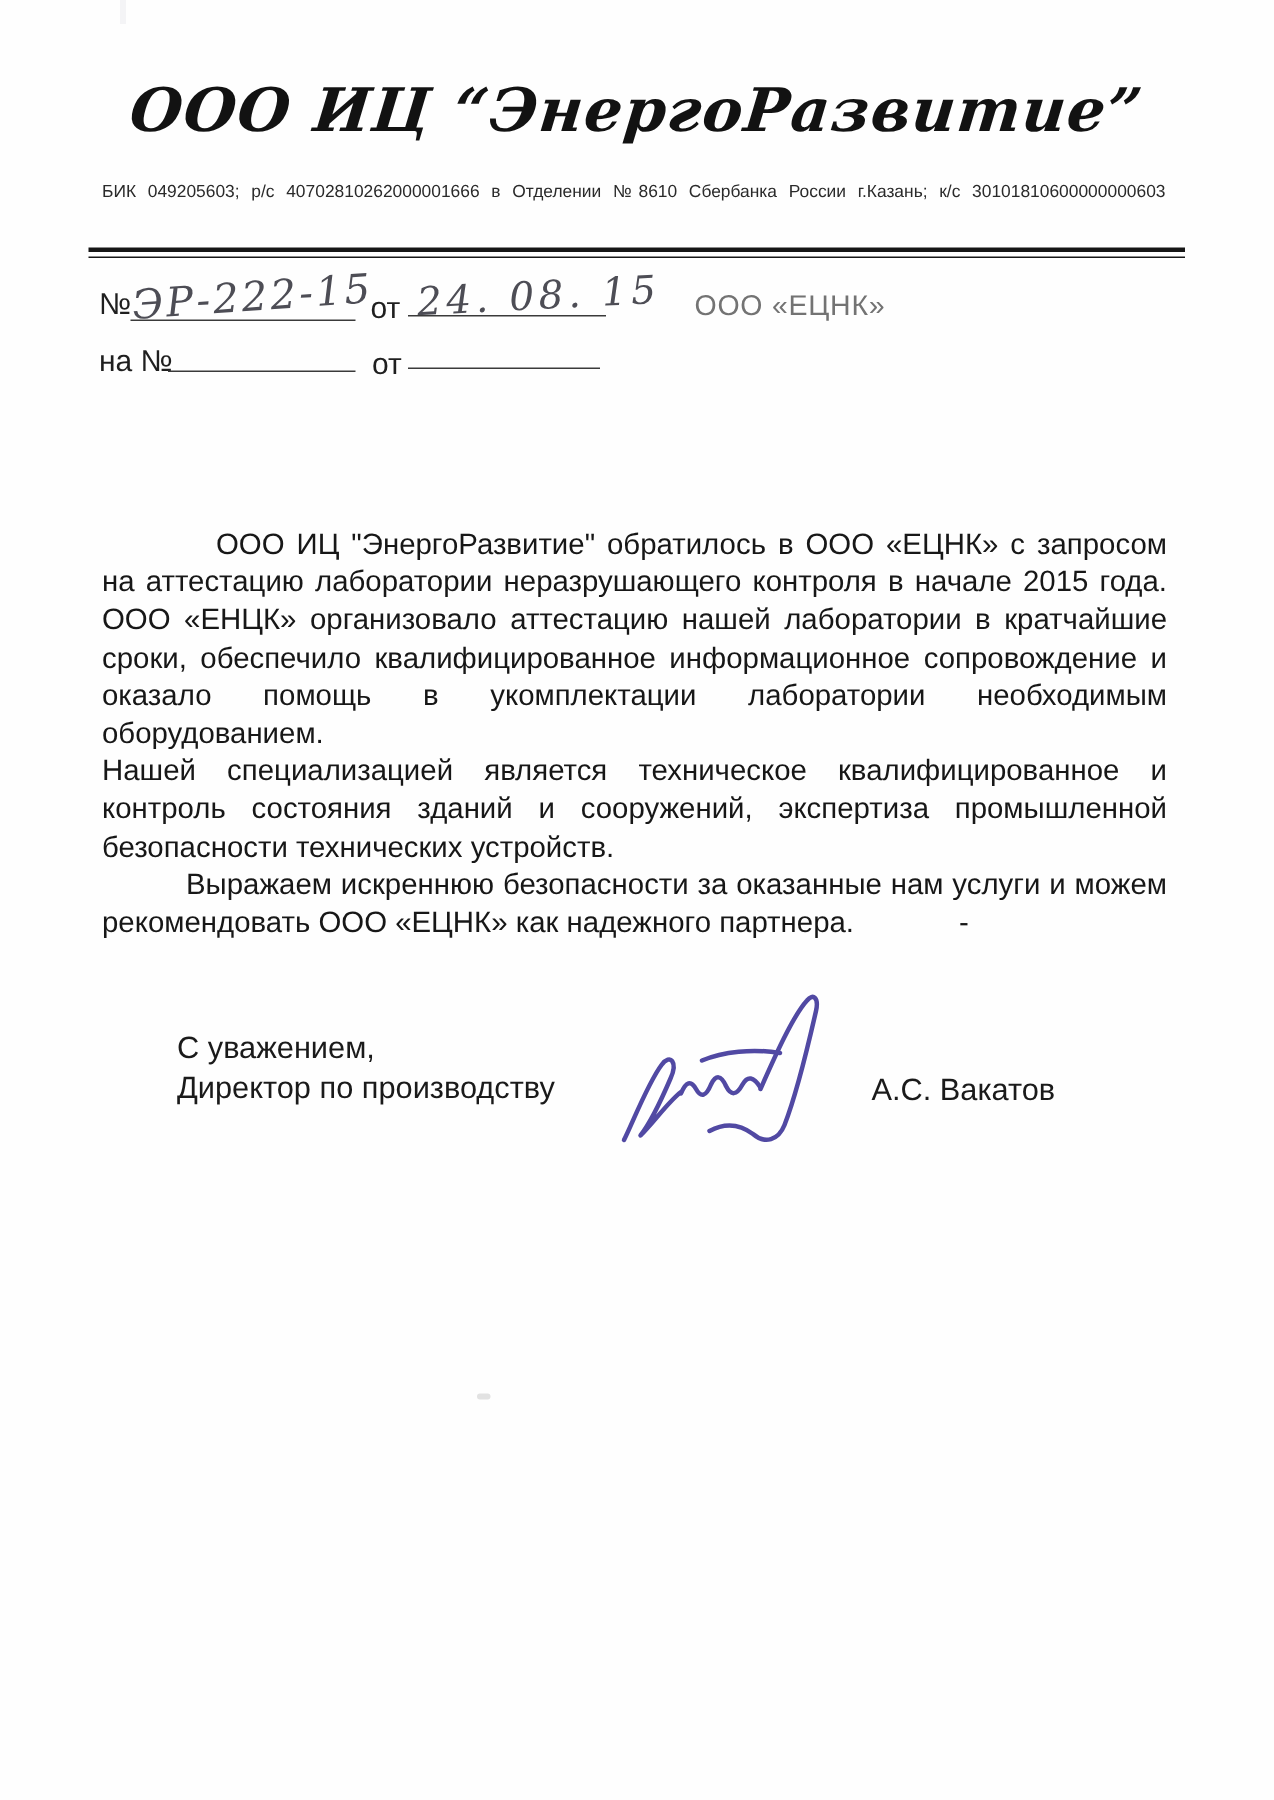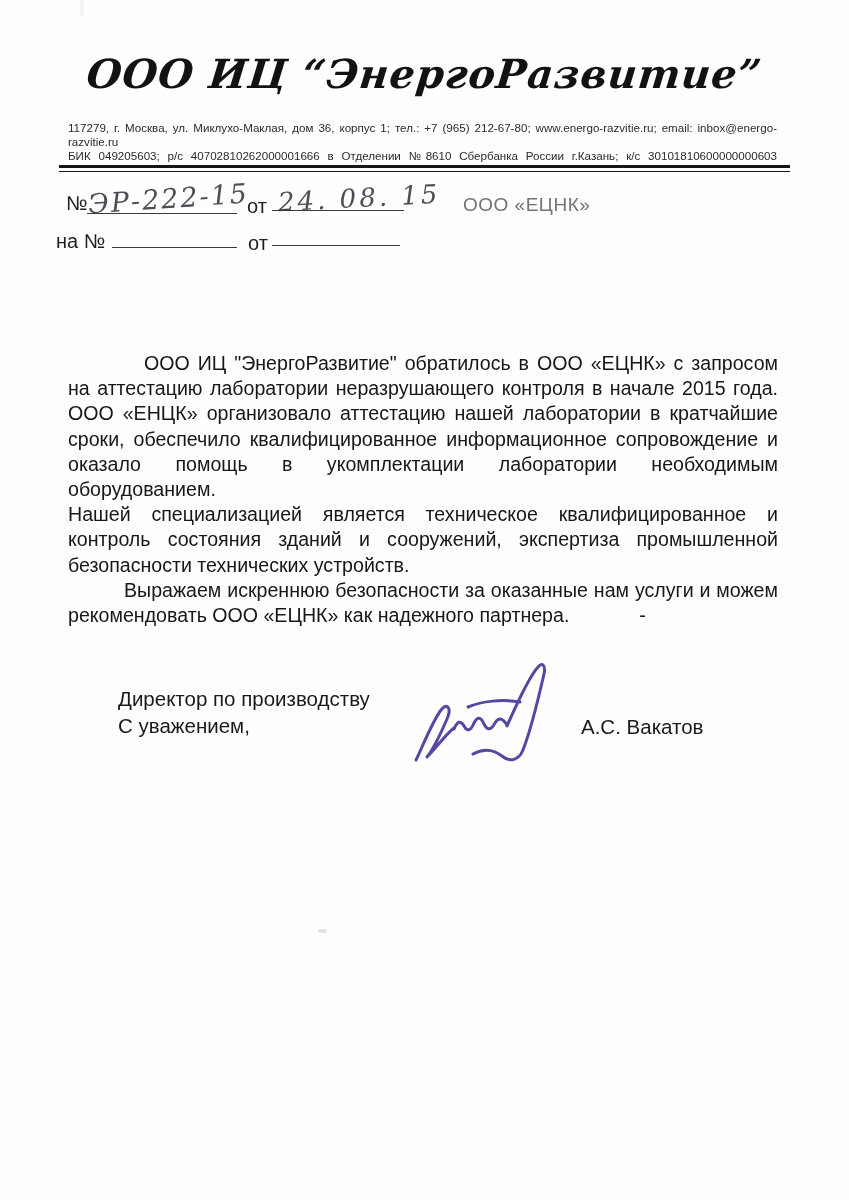--- a/index.html
+++ b/index.html
@@ -54,49 +54,48 @@
   .speck2{position:absolute;top:0px;left:80px;width:4px;height:16px;background:#f4f4f6;}
 </style>
 </head>
 <body>
 
 <div class="page">
 
   <div class="logo">ООО ИЦ “ЭнергоРазвитие”</div>
 
   <div class="contacts">
-    <div class="cline">117279, г. Москва, ул. Миклухо-Маклая, дом 36, корпус 1;  тел.:  +7 (965) 212-67-80;  www.energo-razvitie.ru;  email: inbox@energo-razvitie.ru</div>
     <div class="cline">БИК  049205603;  р/с  40702810262000001666  в  Отделении  №8610  Сбербанка  России  г.Казань;  к/с  30101810600000000603</div>
   </div>
 
   <div class="rule"></div>
 
   <div class="ref-label" style="top:192px;left:66px;">№</div>
   <div class="hand hand-no">ЭР-222-15</div>
   <div class="uline ul1"></div>
   <div class="ref-label" style="top:195px;left:247px;">от</div>
   <div class="hand hand-date">24. 08. 15</div>
   <div class="uline ul2"></div>
 
   <div class="recipient">ООО «ЕЦНК»</div>
 
-  <div class="ref-label" style="top:230px;left:56px;">на №</div>
+  <div class="ref-label" style="top:230px;left:66px;">на №</div>
   <div class="uline ul3"></div>
   <div class="ref-label" style="top:232px;left:248px;">от</div>
   <div class="uline ul4"></div>
 
   <div class="body">
     <p class="p1"><span>ООО ИЦ "ЭнергоРазвитие" обратилось в ООО «ЕЦНК» с запросом на аттестацию лаборатории неразрушающего контроля в начале 2015 года. ООО «ЕНЦК» организовало аттестацию нашей лаборатории в кратчайшие сроки, обеспечило квалифицированное информационное сопровождение и оказало помощь в укомплектации лаборатории необходимым оборудованием.</span></p>
     <p class="p2"><span>Нашей специализацией является техническое квалифицированное и контроль состояния зданий и сооружений, экспертиза промышленной безопасности технических устройств.</span></p>
     <p class="p3"><span>Выражаем искреннюю безопасности за оказанные нам услуги и можем рекомендовать ООО «ЕЦНК» как надежного партнера.</span><span class="dash">-</span></p>
   </div>
 
   <div class="salutation">
+    <div>С уважением,</div>
     <div>Директор по производству</div>
-    <div>С уважением,</div>
   </div>
 
   <svg class="sig-svg" viewBox="0 0 165 110">
     <g fill="none" stroke="#5149a3" stroke-width="3" stroke-linecap="round" stroke-linejoin="round">
       <path d="M8,100 C14,88 24,62 33,50 C39,42 44,48 39,59 C33,73 26,88 19,97 C28,88 38,74 46,68"></path>
       <path d="M46,69 Q51,57 56,66 Q61,75 66,63 Q71,53 76,64 Q81,74 87,63 Q92,54 99,65"></path>
       <path d="M99,66 C107,48 120,18 130,7 C134,2 138,5 136,14 C131,36 122,72 115,90 C111,100 102,103 94,96 C86,90 76,88 65,94"></path>
       <path d="M60,47 C74,41 94,39 112,42"></path>
     </g>
   </svg>

